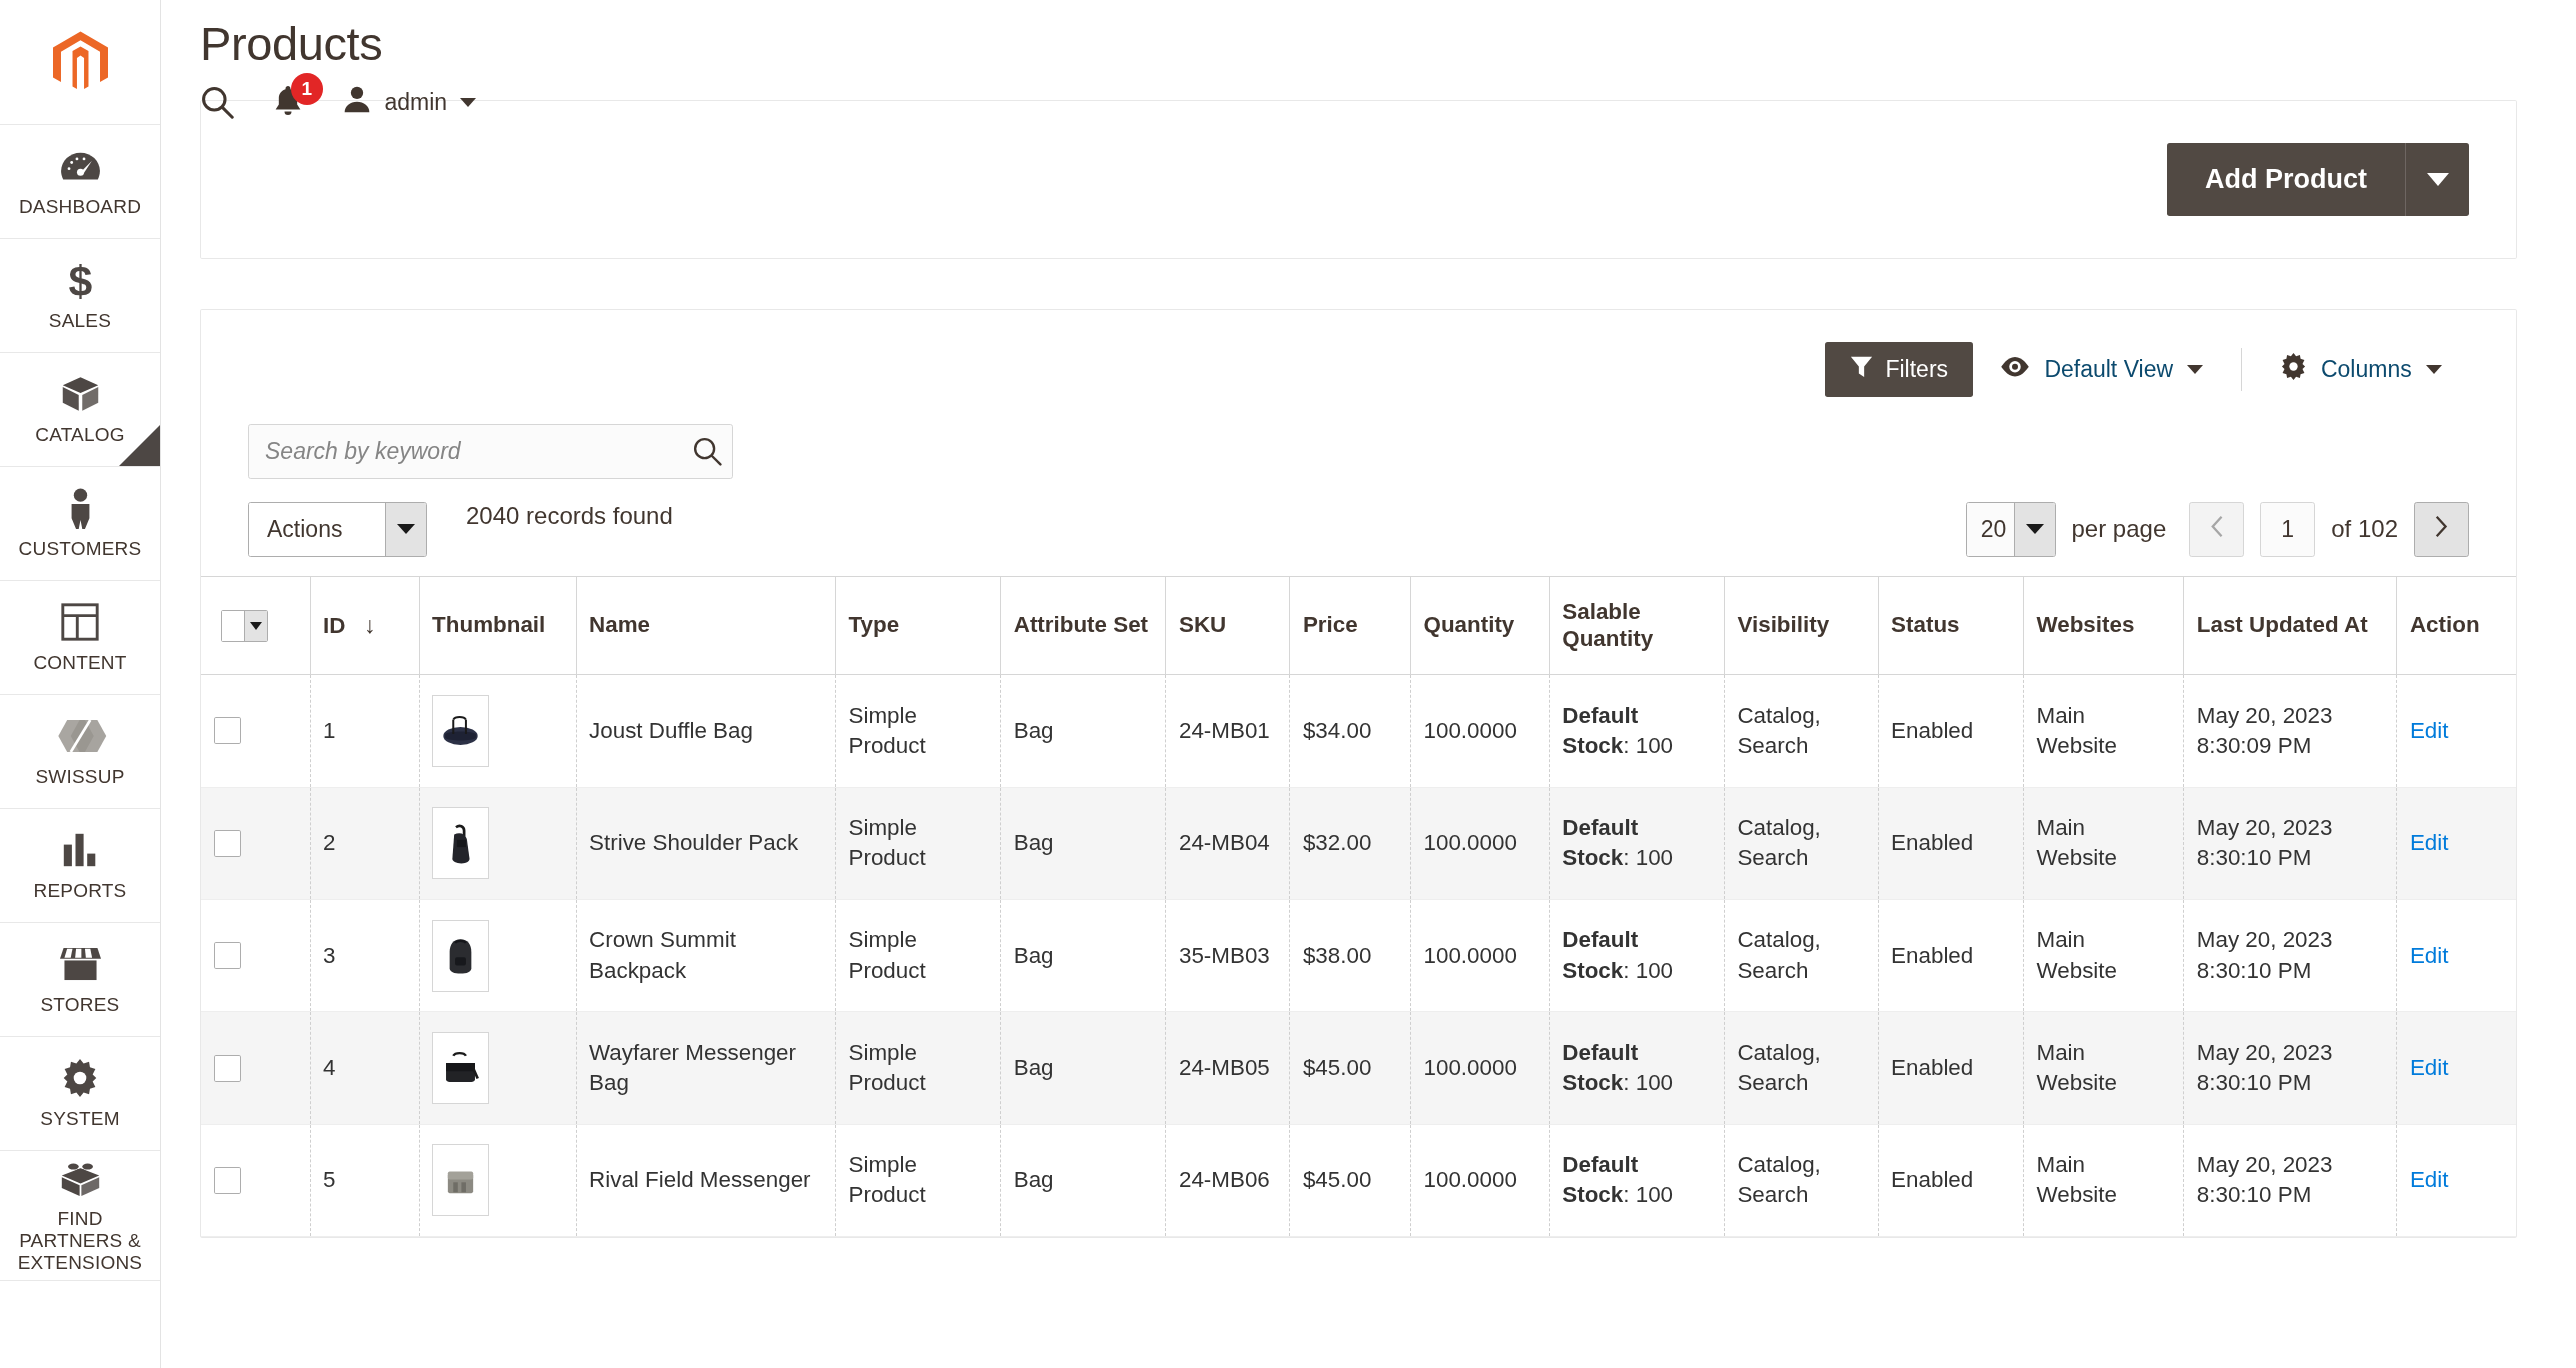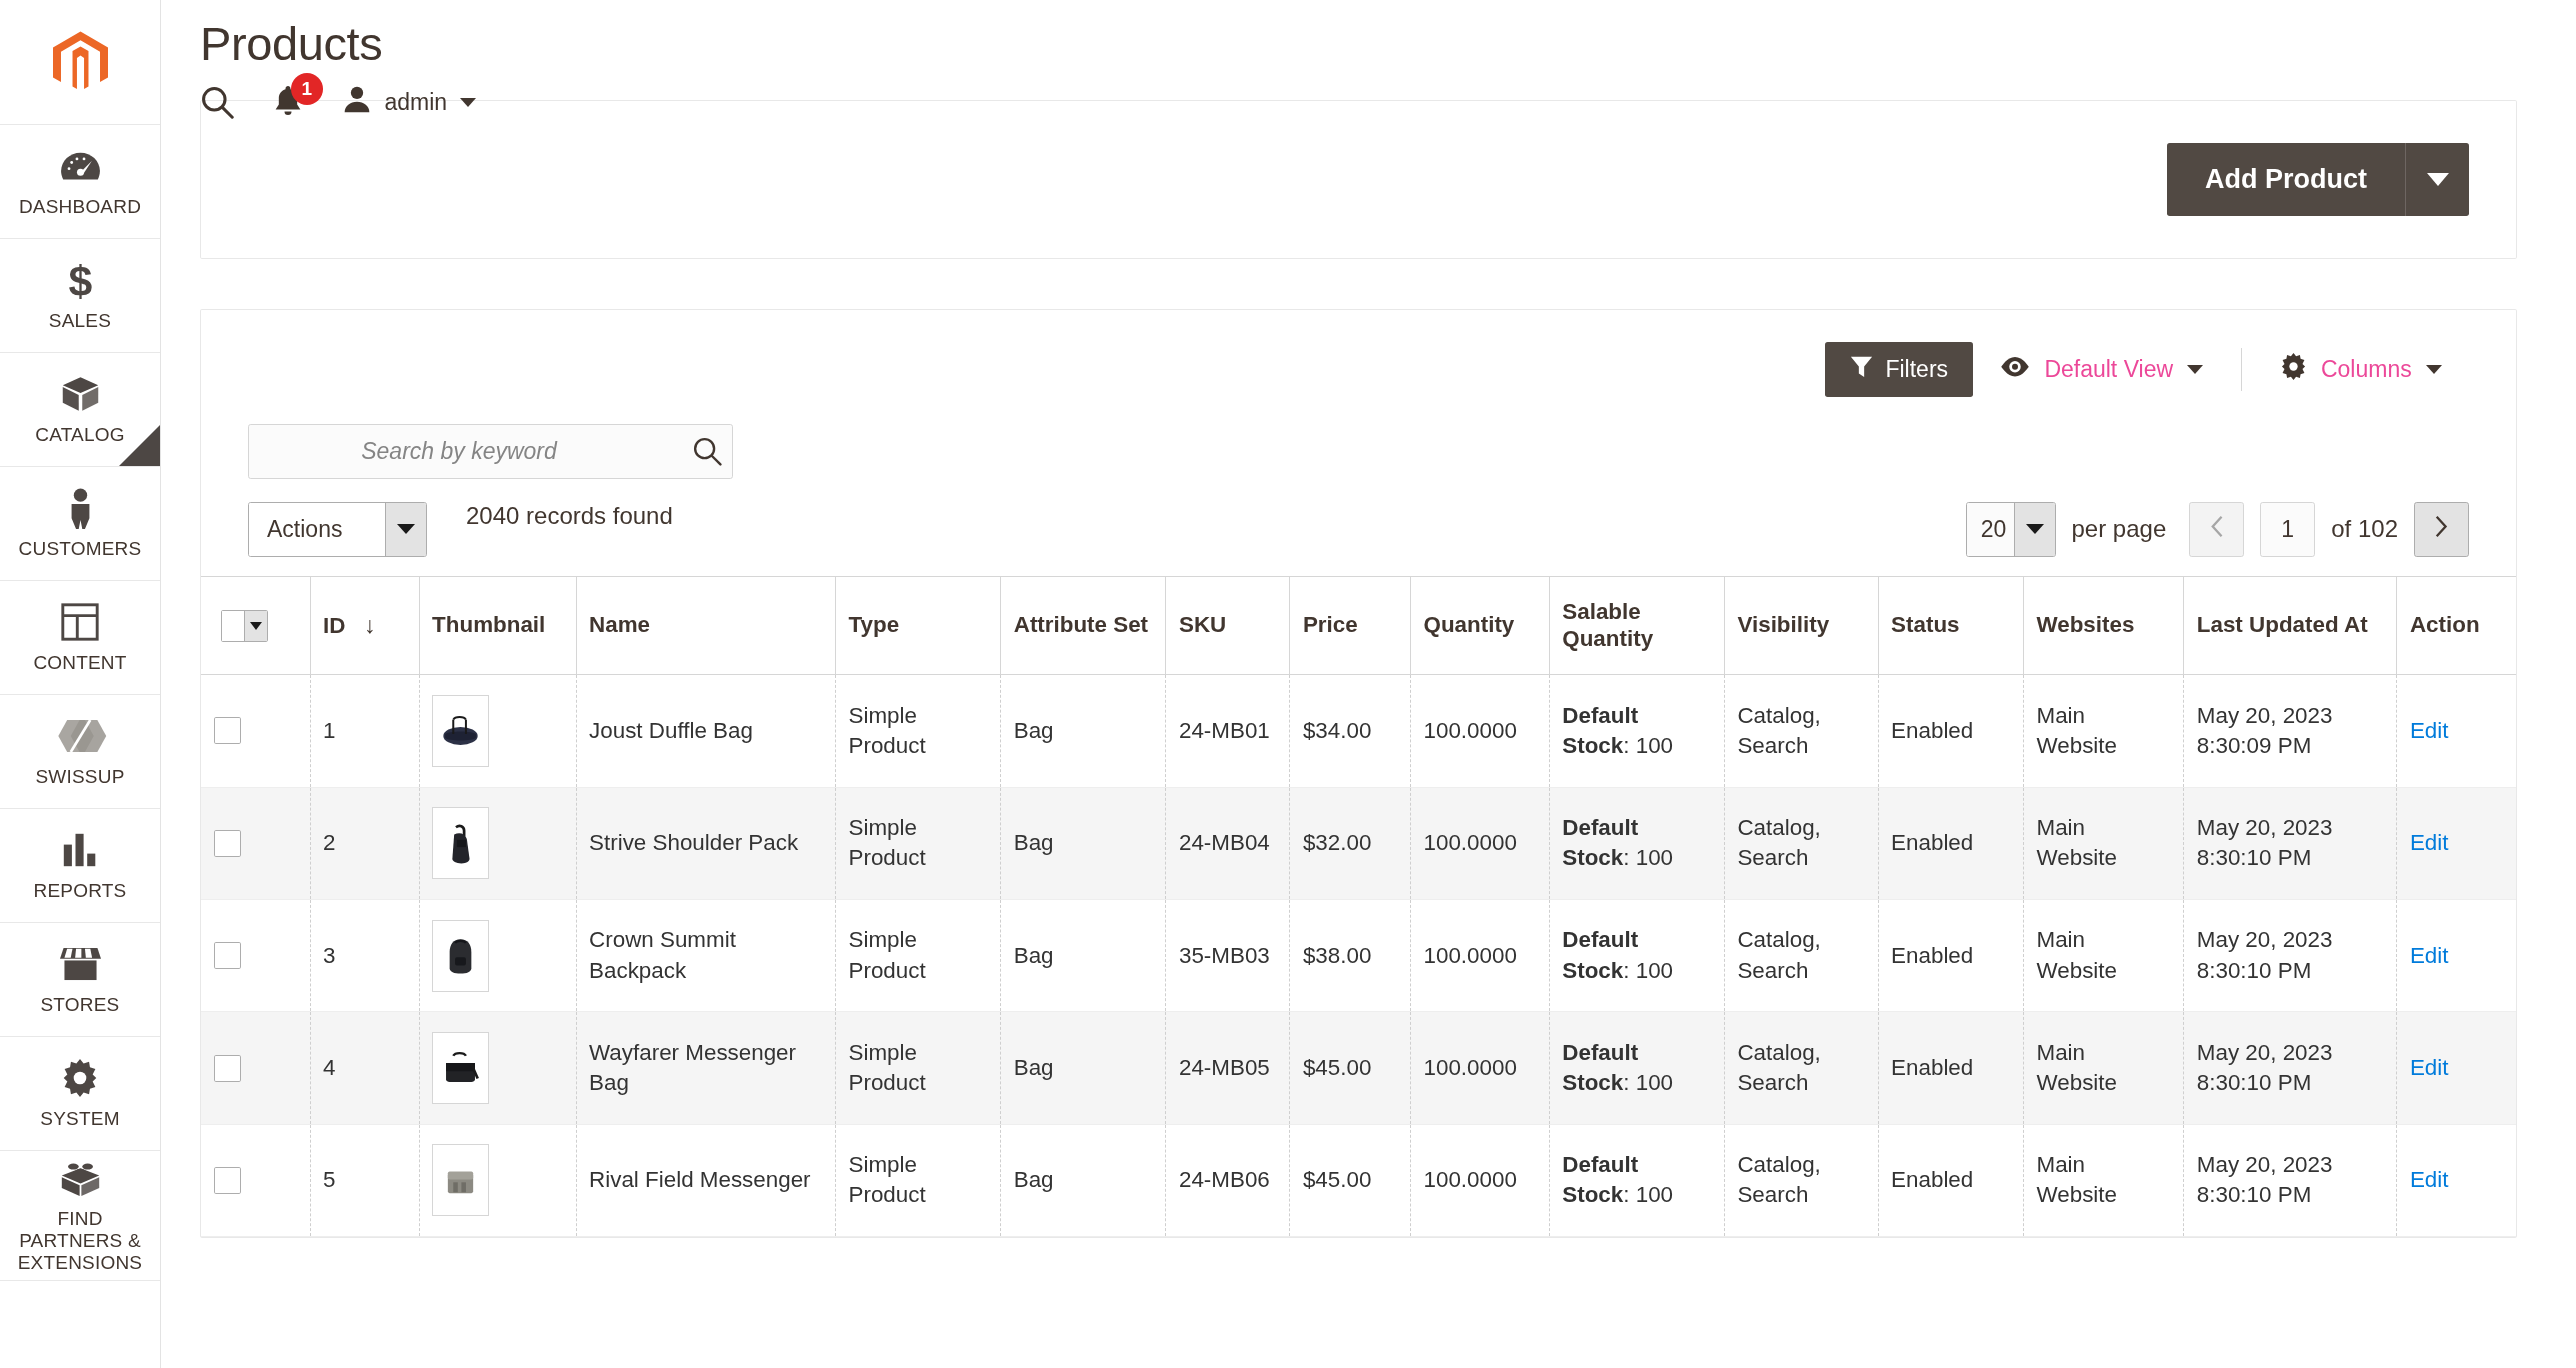--- a/index.html
+++ b/index.html
@@ -187,21 +187,21 @@
     border-radius: 2.7px;
     height: 55px;
     padding: 12px 25px;
     font-size: 23px;
     display: flex; align-items: center; gap: 12.5px;
     cursor: pointer;
     font-family: "Liberation Sans", sans-serif;
   }
   .tool-link {
     display: flex; align-items: center; gap: 14.3px;
-    color: #ec4899;
+    color: #0c4a6e;
     font-size: 23px;
     cursor: pointer;
     padding: 0 27px;
   }
   .tool-sep {
     width: 0.9px; height: 43px; background: #d6d6d6;
     margin: 0 10.7px;
   }
 
   .search-row { padding: 14.3px 47px 0 47px; }
@@ -209,24 +209,23 @@
     position: relative;
     width: 485px;
     height: 55px;
   }
   .search-input {
     width: 100%; height: 100%;
     border: 0.9px solid #d6d6d6;
     border-radius: 2.7px;
     background: #fbfbfb;
     font-size: 23px;
-    padding: 0 63px 0 0;
+    padding: 0 63px 0 16px;
     color: #a21caf;
     font-family: "Liberation Sans", sans-serif;
-    text-align: center;
   }
   .search-input::placeholder { color: #858585; font-style: italic; }
   .search-btn {
     position: absolute; right: 10.7px; top: 50%;
     transform: translateY(-50%);
     background: none; border: none; cursor: pointer;
     display: flex; align-items: center;
     color: #41362f;
     padding: 0;
   }

